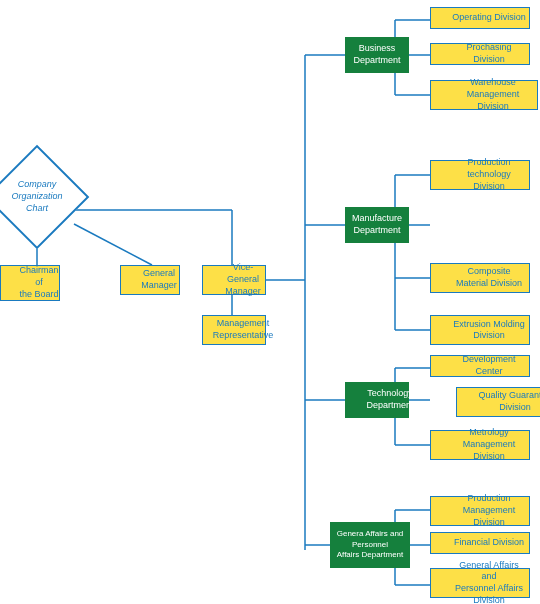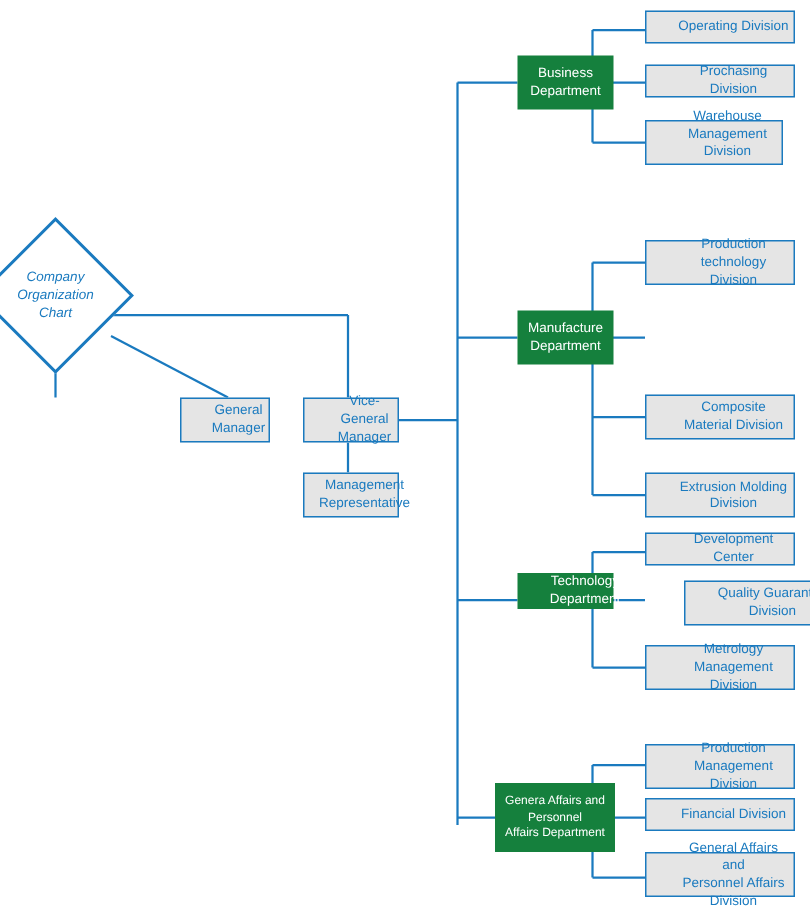--- a/index.html
+++ b/index.html
@@ -30,21 +30,21 @@
       color: #fff;
       text-align: center;
       display: flex;
       align-items: center;
       justify-content: center;
       line-height: 1.3;
       font-size: 9px;
       padding: 2px;
     }
     .box.outline {
-      background: #e5e5e5;
+      background: #fde047;
       color: #1a7abf;
       border: 1.5px solid #1a7abf;
       padding-left: 20px;
     }
     .diamond-wrap {
       position: absolute;
     }
     .diamond {
       width: 74px;
       height: 74px;
@@ -118,20 +118,23 @@
     <line x1="395" y1="510" x2="430" y2="510" stroke="#1a7abf" stroke-width="1.5"></line>
     <line x1="395" y1="545" x2="430" y2="545" stroke="#1a7abf" stroke-width="1.5"></line>
     <line x1="395" y1="585" x2="430" y2="585" stroke="#1a7abf" stroke-width="1.5"></line>
   </svg>
 
   <div class="diamond-wrap" style="left:0px; top:160px; width:74px; height:74px;">
     <div class="diamond"></div>
     <div class="diamond-text">Company<br>Organization Chart</div>
   </div>
 
+  <div class="box outline" style="left:0px; top:265px; width:60px; height:36px;">
+    <span>Chairman of<br>the Board</span>
+  </div>
 
   <div class="box outline" style="left:120px; top:265px; width:60px; height:30px;">
     <span>General<br>Manager</span>
   </div>
 
   <div class="box outline" style="left:202px; top:265px; width:64px; height:30px;">
     <span>Vice-General<br>Manager</span>
   </div>
 
   <div class="box outline" style="left:202px; top:315px; width:64px; height:30px;">
@@ -143,42 +146,42 @@
   </div>
 
   <div class="box outline" style="left:430px; top:7px; width:100px; height:22px;">
     <span>Operating Division</span>
   </div>
 
   <div class="box outline" style="left:430px; top:43px; width:100px; height:22px;">
     <span>Prochasing Division</span>
   </div>
 
-  <div class="box outline" style="left:430px; top:80px; width:92px; height:30px;align-items:flex-end;">
+  <div class="box outline" style="left:430px; top:80px; width:108px; height:30px;">
     <span>Warehouse<br>Management Division</span>
   </div>
 
   <div class="box" style="left:345px; top:207px; width:64px; height:36px;">
     <span>Manufacture<br>Department</span>
   </div>
 
   <div class="box outline" style="left:430px; top:160px; width:100px; height:30px;">
     <span>Production<br>technology Division</span>
   </div>
 
 
   <div class="box outline" style="left:430px; top:263px; width:100px; height:30px;">
     <span>Composite<br>Material Division</span>
   </div>
 
   <div class="box outline" style="left:430px; top:315px; width:100px; height:30px;align-items:flex-end;">
     <span>Extrusion Molding<br>Division</span>
   </div>
 
-  <div class="box" style="left:345px; top:382px; width:64px; height:24px;padding-left:28px;">
+  <div class="box" style="left:345px; top:382px; width:64px; height:36px;padding-left:28px;">
     <span>Technology<br>Department</span>
   </div>
 
   <div class="box outline" style="left:430px; top:355px; width:100px; height:22px;">
     <span>Development Center</span>
   </div>
 
   <div class="box outline" style="left:430px; top:387px; width:100px; height:30px;margin-left:26px;">
     <span>Quality Guarantee<br>Division</span>
   </div>

